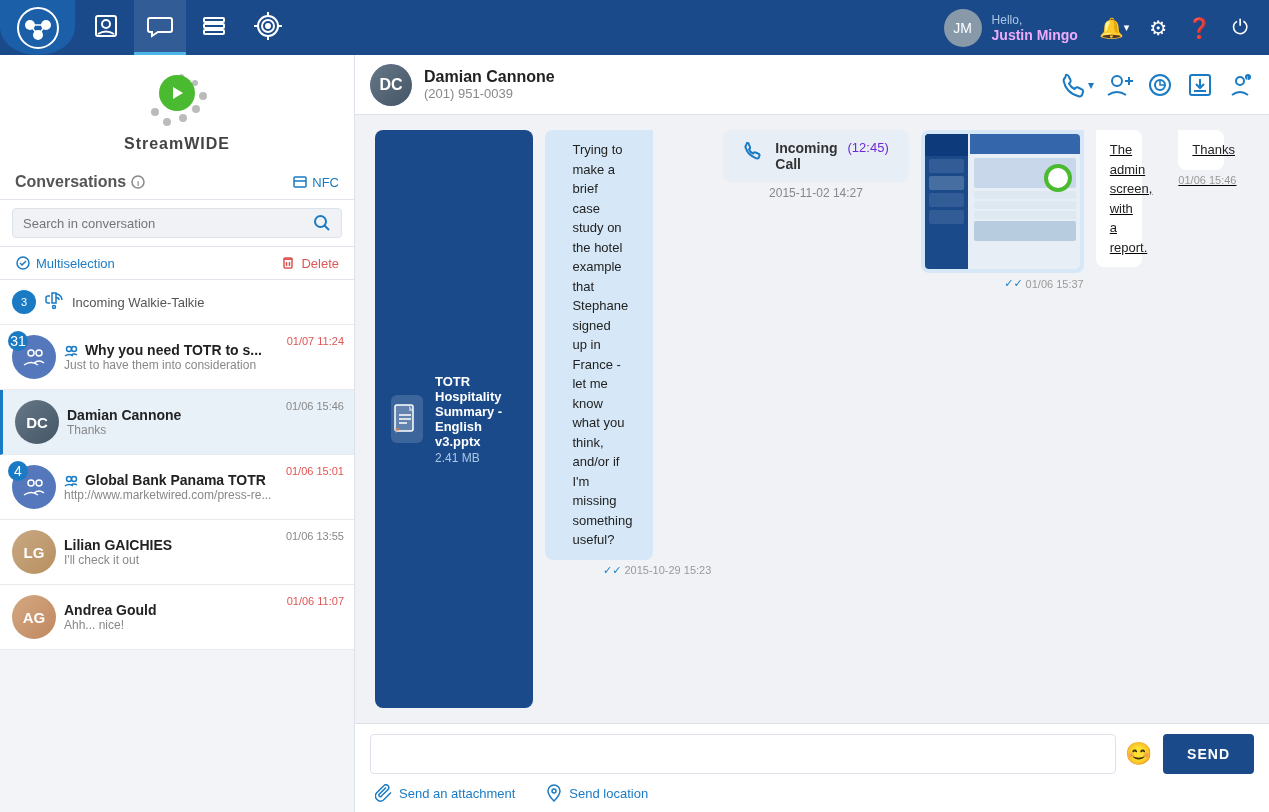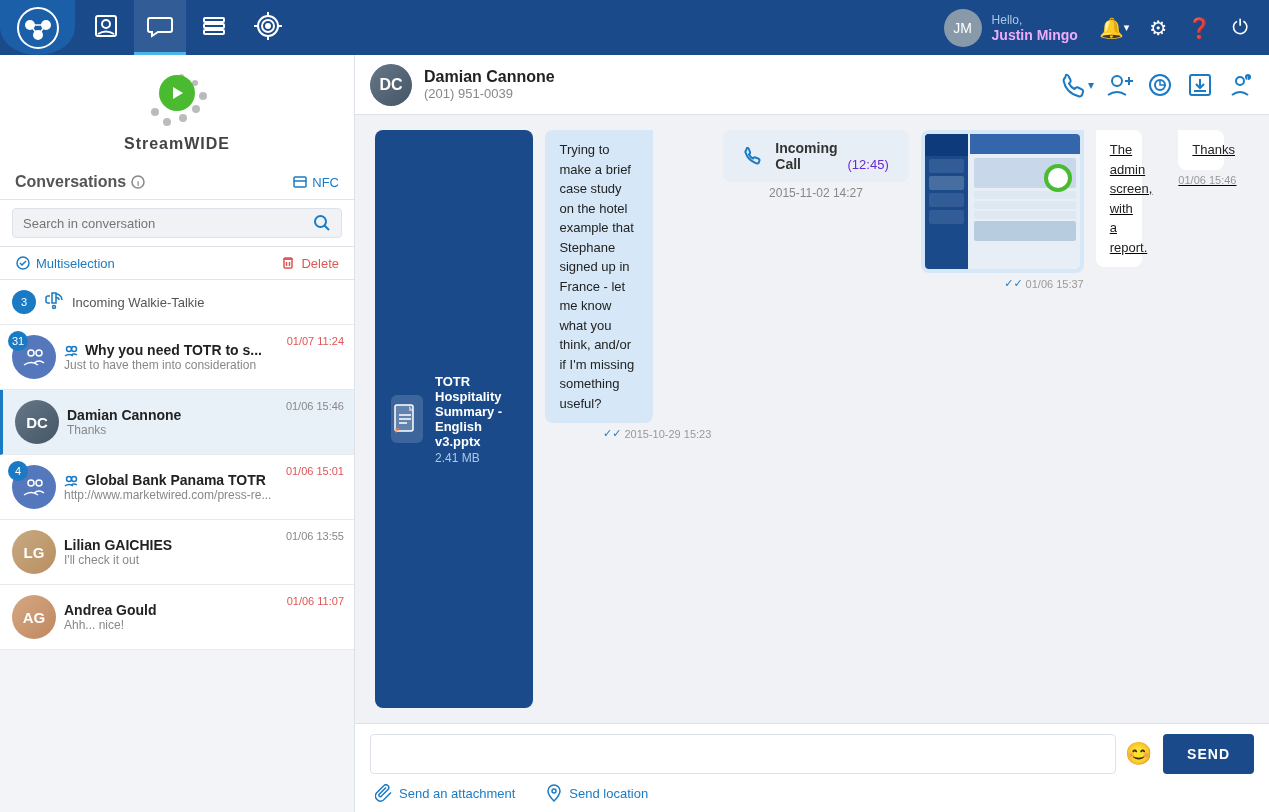--- a/index.html
+++ b/index.html
@@ -206,21 +206,21 @@
       font-size: 14px;
       flex-shrink: 0;
       position: relative;
     }
     .badge {
       position: absolute;
       top: -4px;
       left: -4px;
       background: #1a7bc4;
       color: white;
-      font-size: 11px;
+      font-size: 14px;
       width: 20px;
       height: 20px;
       border-radius: 50%;
       display: flex;
       align-items: center;
       justify-content: center;
     }
     .conv-info {
       flex: 1;
       padding: 0 8px;
@@ -326,21 +326,21 @@
       justify-content: flex-end;
     }
     .msg-row-left {
       display: flex;
       justify-content: flex-start;
       text-decoration: underline;
     }
     .msg-bubble-right {
       background: #d6e8f7;
       border-radius: 8px 0 8px 8px;
-      padding: 10px 14px;
+      padding: 10px 27px;
       max-width: 65%;
       font-size: 13px;
       color: #222;
       line-height: 1.5;
       position: relative;
     }
     .msg-bubble-left {
       background: white;
       border-radius: 0 8px 8px 8px;
       padding: 10px 14px;
@@ -381,21 +381,21 @@
       border-radius: 6px; display: flex; align-items: center; justify-content: center;
       color: white; font-size: 24px;
     }
     .file-info { color: white; }
     .file-name { font-size: 13px; font-weight: 600; }
     .file-size { font-size: 12px; color: #aac8e8; margin-top: 2px; }
 
     
     .call-bubble {
       display: flex;
-      align-items: flex-end;
+      align-items: flex-start;
       justify-content: center;
       gap: 10px;
       background: #e8eef5;
       border-radius: 8px;
       padding: 10px 20px;
       margin: 0 auto;
       max-width: 320px;
     }
     .call-icon { color: #1a7bc4; font-size: 20px; }
     .call-text { font-size: 14px; font-weight: 600; color: #333; }

